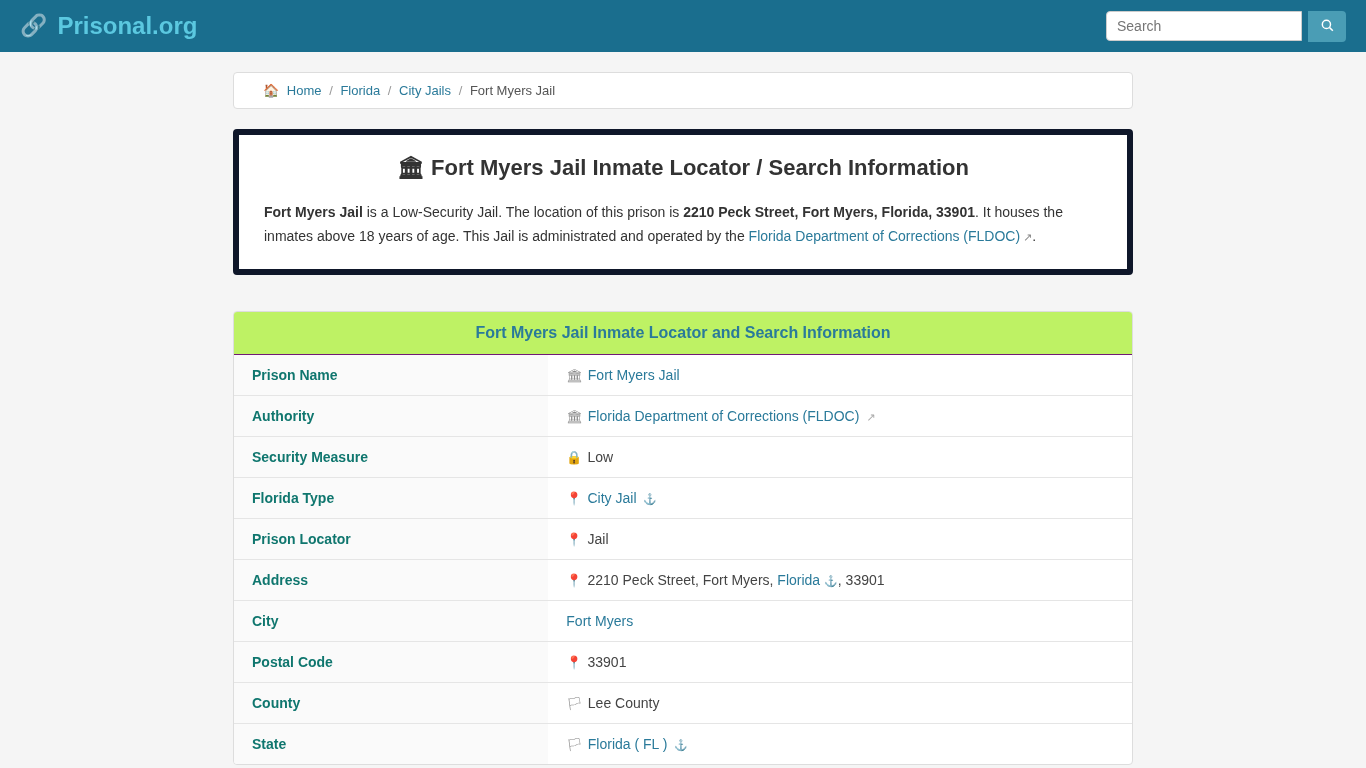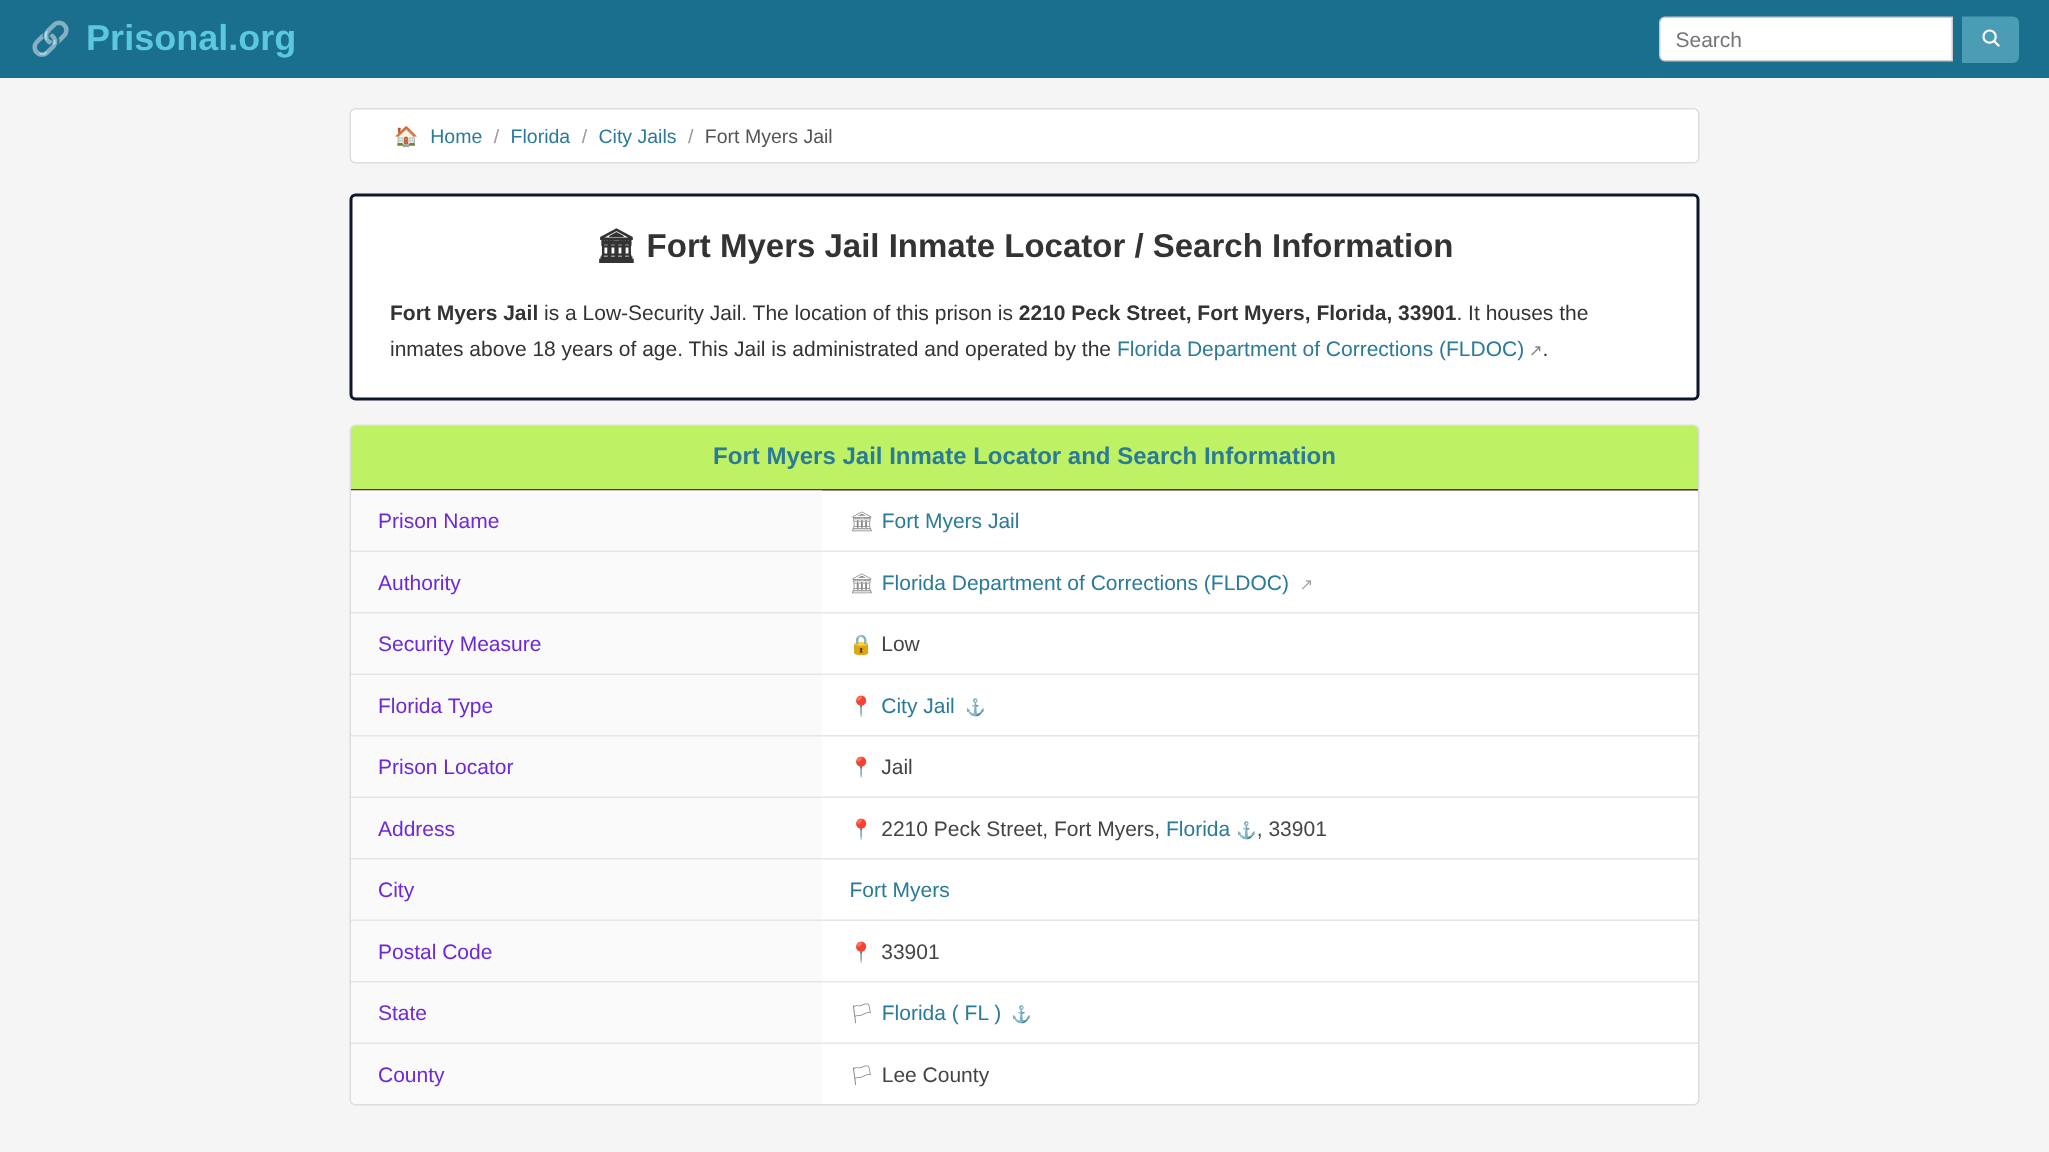--- a/index.html
+++ b/index.html
@@ -74,24 +74,24 @@
     .breadcrumb a {
       color: #2a7a9a;
       text-decoration: none;
     }
     .breadcrumb .sep { color: #999; margin: 0 4px; }
     .home-icon { margin-right: 4px; }
 
     
     .page-title-area {
       background: #fff;
-      border: 2px solid #0f172a;
+      border: 6px solid #0f172a;
       border-radius: 4px;
       padding: 20px 25px;
-      margin-bottom: 16px;
+      margin-bottom: 36px;
     }
     .page-title {
       text-align: center;
       font-size: 22px;
       font-weight: bold;
       color: #333;
       margin-bottom: 20px;
     }
     .description {
       font-size: 14px;
@@ -131,22 +131,22 @@
     }
     .info-table tr:last-child {
       border-bottom: none;
     }
     .info-table td {
       padding: 12px 18px;
       vertical-align: middle;
     }
     .info-table td:first-child {
       width: 35%;
-      font-weight: normal;
-      color: #6d28d9;
+      font-weight: bold;
+      color: #0f766e;
       background: #fafafa;
     }
     .info-table td:last-child {
       color: #444;
     }
     .info-table a {
       color: #2a7a9a;
       text-decoration: none;
     }
     .cell-icon { margin-right: 5px; color: #888; font-size: 13px; }
@@ -226,24 +226,24 @@
           </tr>
           <tr>
             <td>City</td>
             <td><a href="#">Fort Myers</a></td>
           </tr>
           <tr>
             <td>Postal Code</td>
             <td><span class="cell-icon">📍</span><span>33901</span></td>
           </tr>
           <tr>
+            <td>County</td>
+            <td><span class="cell-icon">🏳</span><span>Lee County</span></td>
+          </tr>
+          <tr>
             <td>State</td>
             <td><span class="cell-icon">🏳</span><a href="#">Florida ( FL )</a><span class="link-icon"> ⚓</span></td>
           </tr>
-          <tr>
-            <td>County</td>
-            <td><span class="cell-icon">🏳</span><span>Lee County</span></td>
-          </tr>
         </tbody>
     </table>
   </div>
 
 </div>
 
 </body></html>

